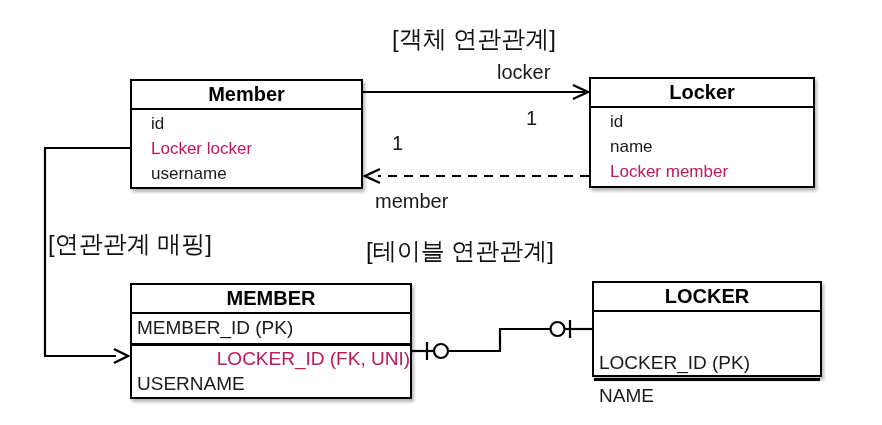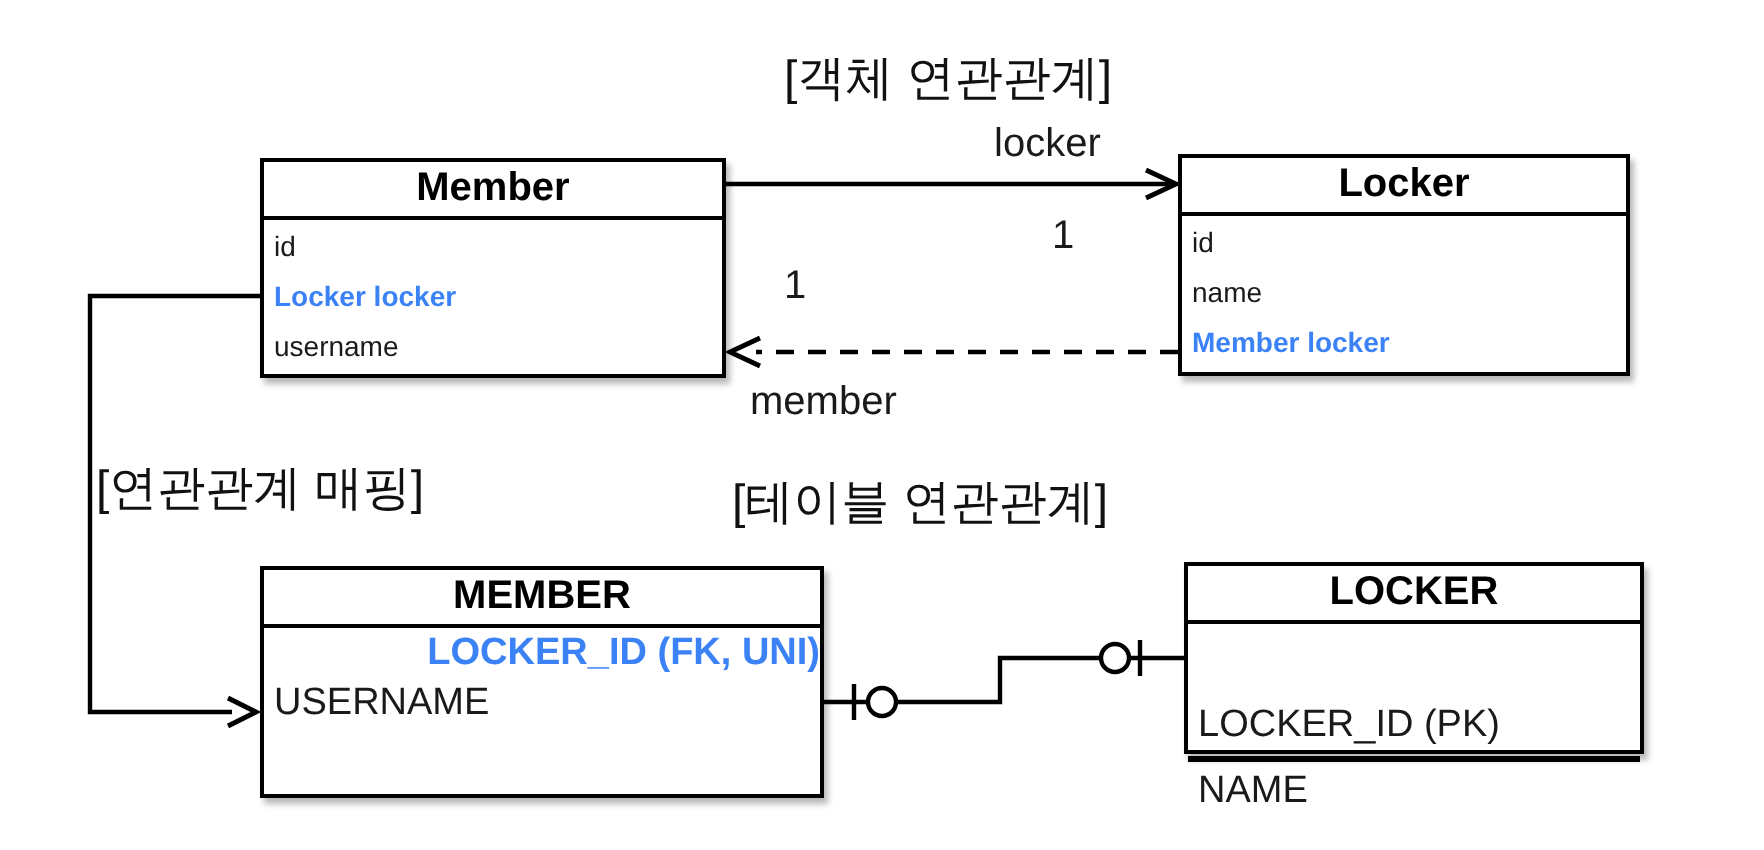--- a/index.html
+++ b/index.html
@@ -9,22 +9,22 @@
   }
   
   .dbox{
     position:absolute;background:#fff;border:2px solid #000;
     box-shadow:2px 3px 3px rgba(0,0,0,0.28);box-sizing:border-box;
   }
   .dbox .hdr{
     text-align:center;font-weight:bold;font-size:20px;color:#000;
     border-bottom:2px solid #000;
   }
-  .frow{font-size:14px;padding-left:5px;white-space:nowrap;overflow:hidden;}
-  .bold{font-weight:bold;color:#3b82f6;}
+  .frow{font-size:17px;padding-left:19px;white-space:nowrap;overflow:hidden;}
+  .bold{font-weight:normal;color:#be185d;}
   
   #member-class{left:130px;top:79px;width:233px;height:110px;}
   #locker-class{left:589px;top:77px;width:226px;height:111px;}
   #member-class .hdr,#locker-class .hdr{height:27px;line-height:27px;}
   .fields{padding-top:1px;}
   .fields .frow{height:25px;line-height:25px;}
   
   #member-table{left:130px;top:283px;width:282px;height:116px;}
   #locker-table{left:592px;top:281px;width:230px;height:96px;}
   #member-table .hdr,#locker-table .hdr{height:27px;line-height:27px;}
@@ -97,26 +97,27 @@
       <div class="frow bold">Locker locker</div>
       <div class="frow">username</div>
     </div>
   </div>
 
   <div class="dbox" id="locker-class">
     <div class="hdr">Locker</div>
     <div class="fields">
       <div class="frow">id</div>
       <div class="frow">name</div>
-      <div class="frow bold">Member locker</div>
+      <div class="frow bold">Locker member</div>
     </div>
   </div>
 
   <div class="dbox" id="member-table">
     <div class="hdr">MEMBER</div>
+    <div class="trow row-pk">MEMBER_ID (PK)</div>
     <div class="trow row-a bold">LOCKER_ID (FK, UNI)</div>
     <div class="trow row-b">USERNAME</div>
   </div>
 
   <div class="dbox" id="locker-table">
     <div class="hdr">LOCKER</div>
     <div class="trow row-pk">LOCKER_ID (PK)</div>
     <div class="trow row-a">NAME</div>
   </div>
 

